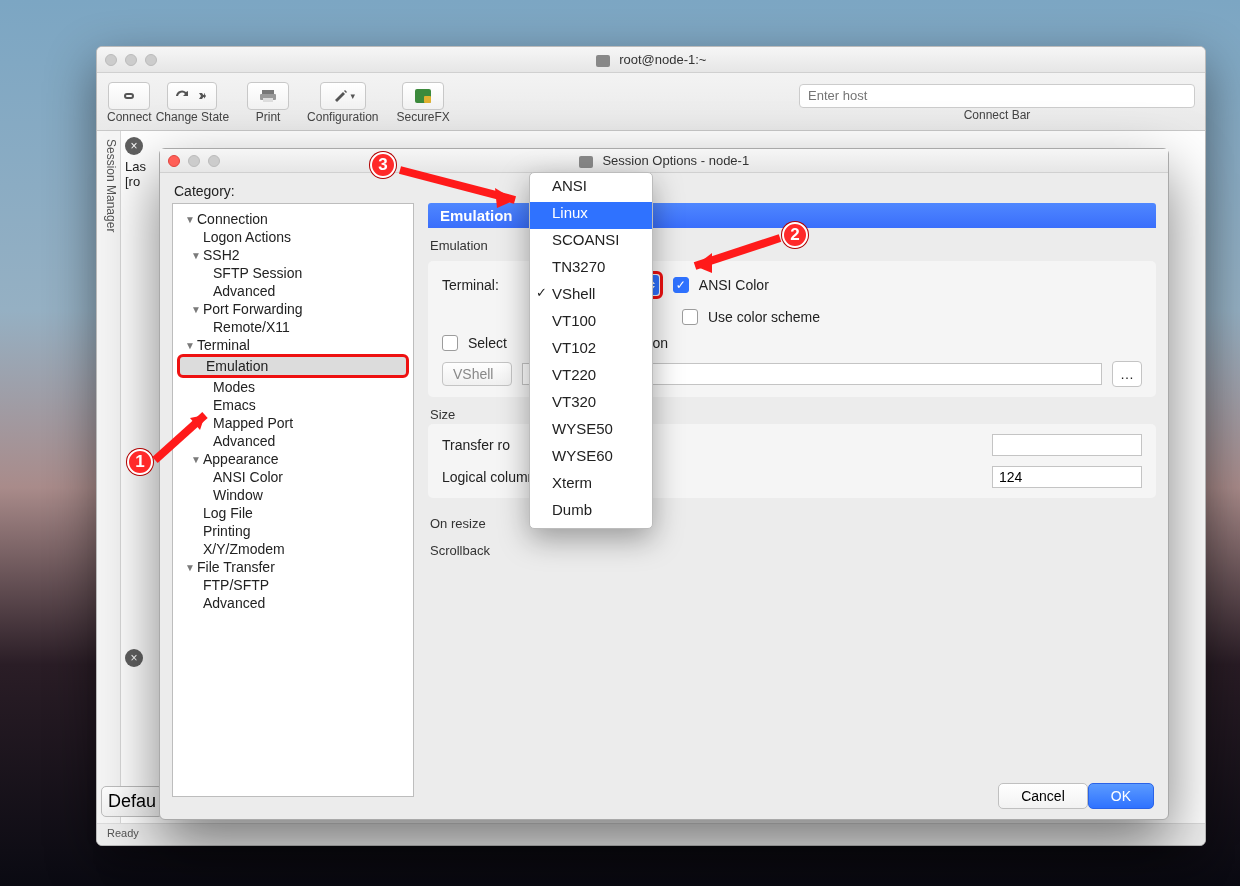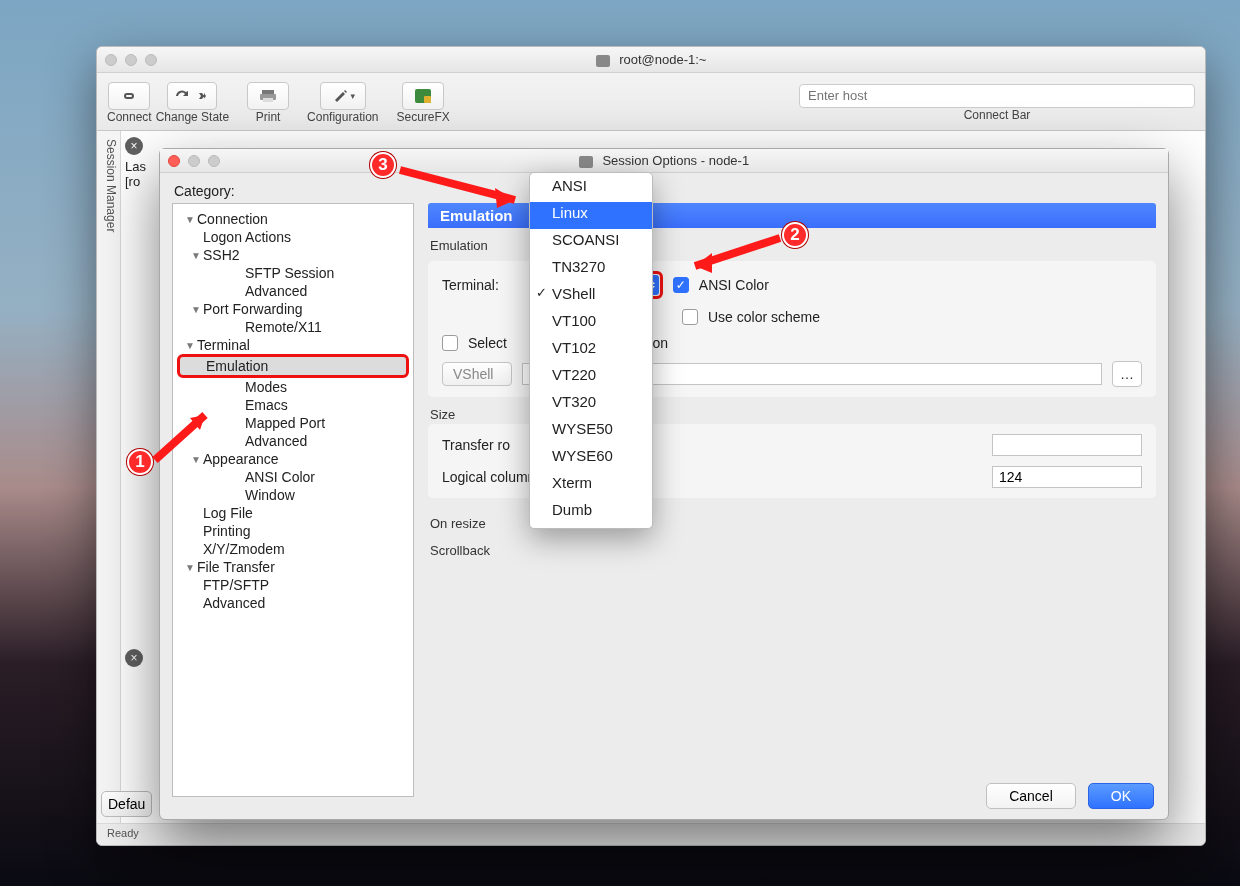--- a/index.html
+++ b/index.html
@@ -87,21 +87,21 @@
   .pill-x { width:18px; height:18px; border-radius:50%; background:#606060; color:#fff; font-size:12px; display:flex; align-items:center;justify-content:center;}
   .footer-status {
     position:absolute; bottom:0; left:0; right:0;
     height:22px;
     background:#ededed; border-top:1px solid #dcdcdc;
     font-size:11px; color:#555; padding:3px 10px;
   }
   .defaults-btn {
     position:absolute; left:4px; bottom:28px;
     border:1px solid #bdbdbd; border-radius:5px; background:linear-gradient(#fff,#f1f1f1);
-    padding:4px 6px; font-size:14px;
+    padding:4px 6px; font-size:18px;
   }
 
   
   .modal {
     position:absolute;
     left:159px; top:148px;
     width:1010px; height:672px;
     background:#ececec;
     border:1px solid #a9a9a9;
     border-radius:6px;
@@ -122,21 +122,21 @@
     background:#fff;
     border:1px solid #bdbdbd;
     overflow:auto;
     padding:6px 0;
     font-size:14px;
   }
   .cat-tree .node { display:flex; align-items:center; padding:1px 6px; white-space:nowrap; }
   .cat-tree .disc { color:#7a7a7a; width:14px; display:inline-block; text-align:center; font-size:10px;}
   .cat-tree .lvl1 { padding-left:10px; }
   .cat-tree .lvl2 { padding-left:30px; }
-  .cat-tree .lvl3 { padding-left:72px; }
+  .cat-tree .lvl3 { padding-left:40px; }
   .cat-tree .sel-frame {
     border:3px solid #e11; border-radius:6px;
     margin:0 4px;
     background:#dcdcdc;
   }
   .right-pane {
     flex:1;
     display:flex; flex-direction:column;
     gap:6px;
   }
@@ -178,21 +178,21 @@
     border:1px solid #c4c4c4; height:22px; padding:2px 6px; font-size:14px; background:#fff;
   }
   .dots-btn{
     border:1px solid #c4c4c4; border-radius:4px;
     width:30px; height:26px; background:#fff; font-size:14px;
     display:inline-flex;align-items:center;justify-content:center;
   }
   .radio{ width:16px; height:16px; border:1px solid #939393; border-radius:50%; display:inline-flex; align-items:center;justify-content:center; background:#fff;}
   .radio.sel::after{content:""; width:8px;height:8px; border-radius:50%; background:#2f72ff;}
   .modal-footer{
-    position:absolute; bottom:10px; right:14px; display:flex; gap:12px;
+    position:absolute; bottom:10px; right:14px; display:flex; gap:0;
   }
   .btn{
     border:1px solid #c0c0c0; border-radius:5px; background:linear-gradient(#fff,#f2f2f2);
     padding:4px 22px; font-size:14px;
   }
   .btn.primary{
     border:1px solid #2a63e8;
     background:linear-gradient(#5b9bff,#2f72ff); color:#fff;
   }
 

